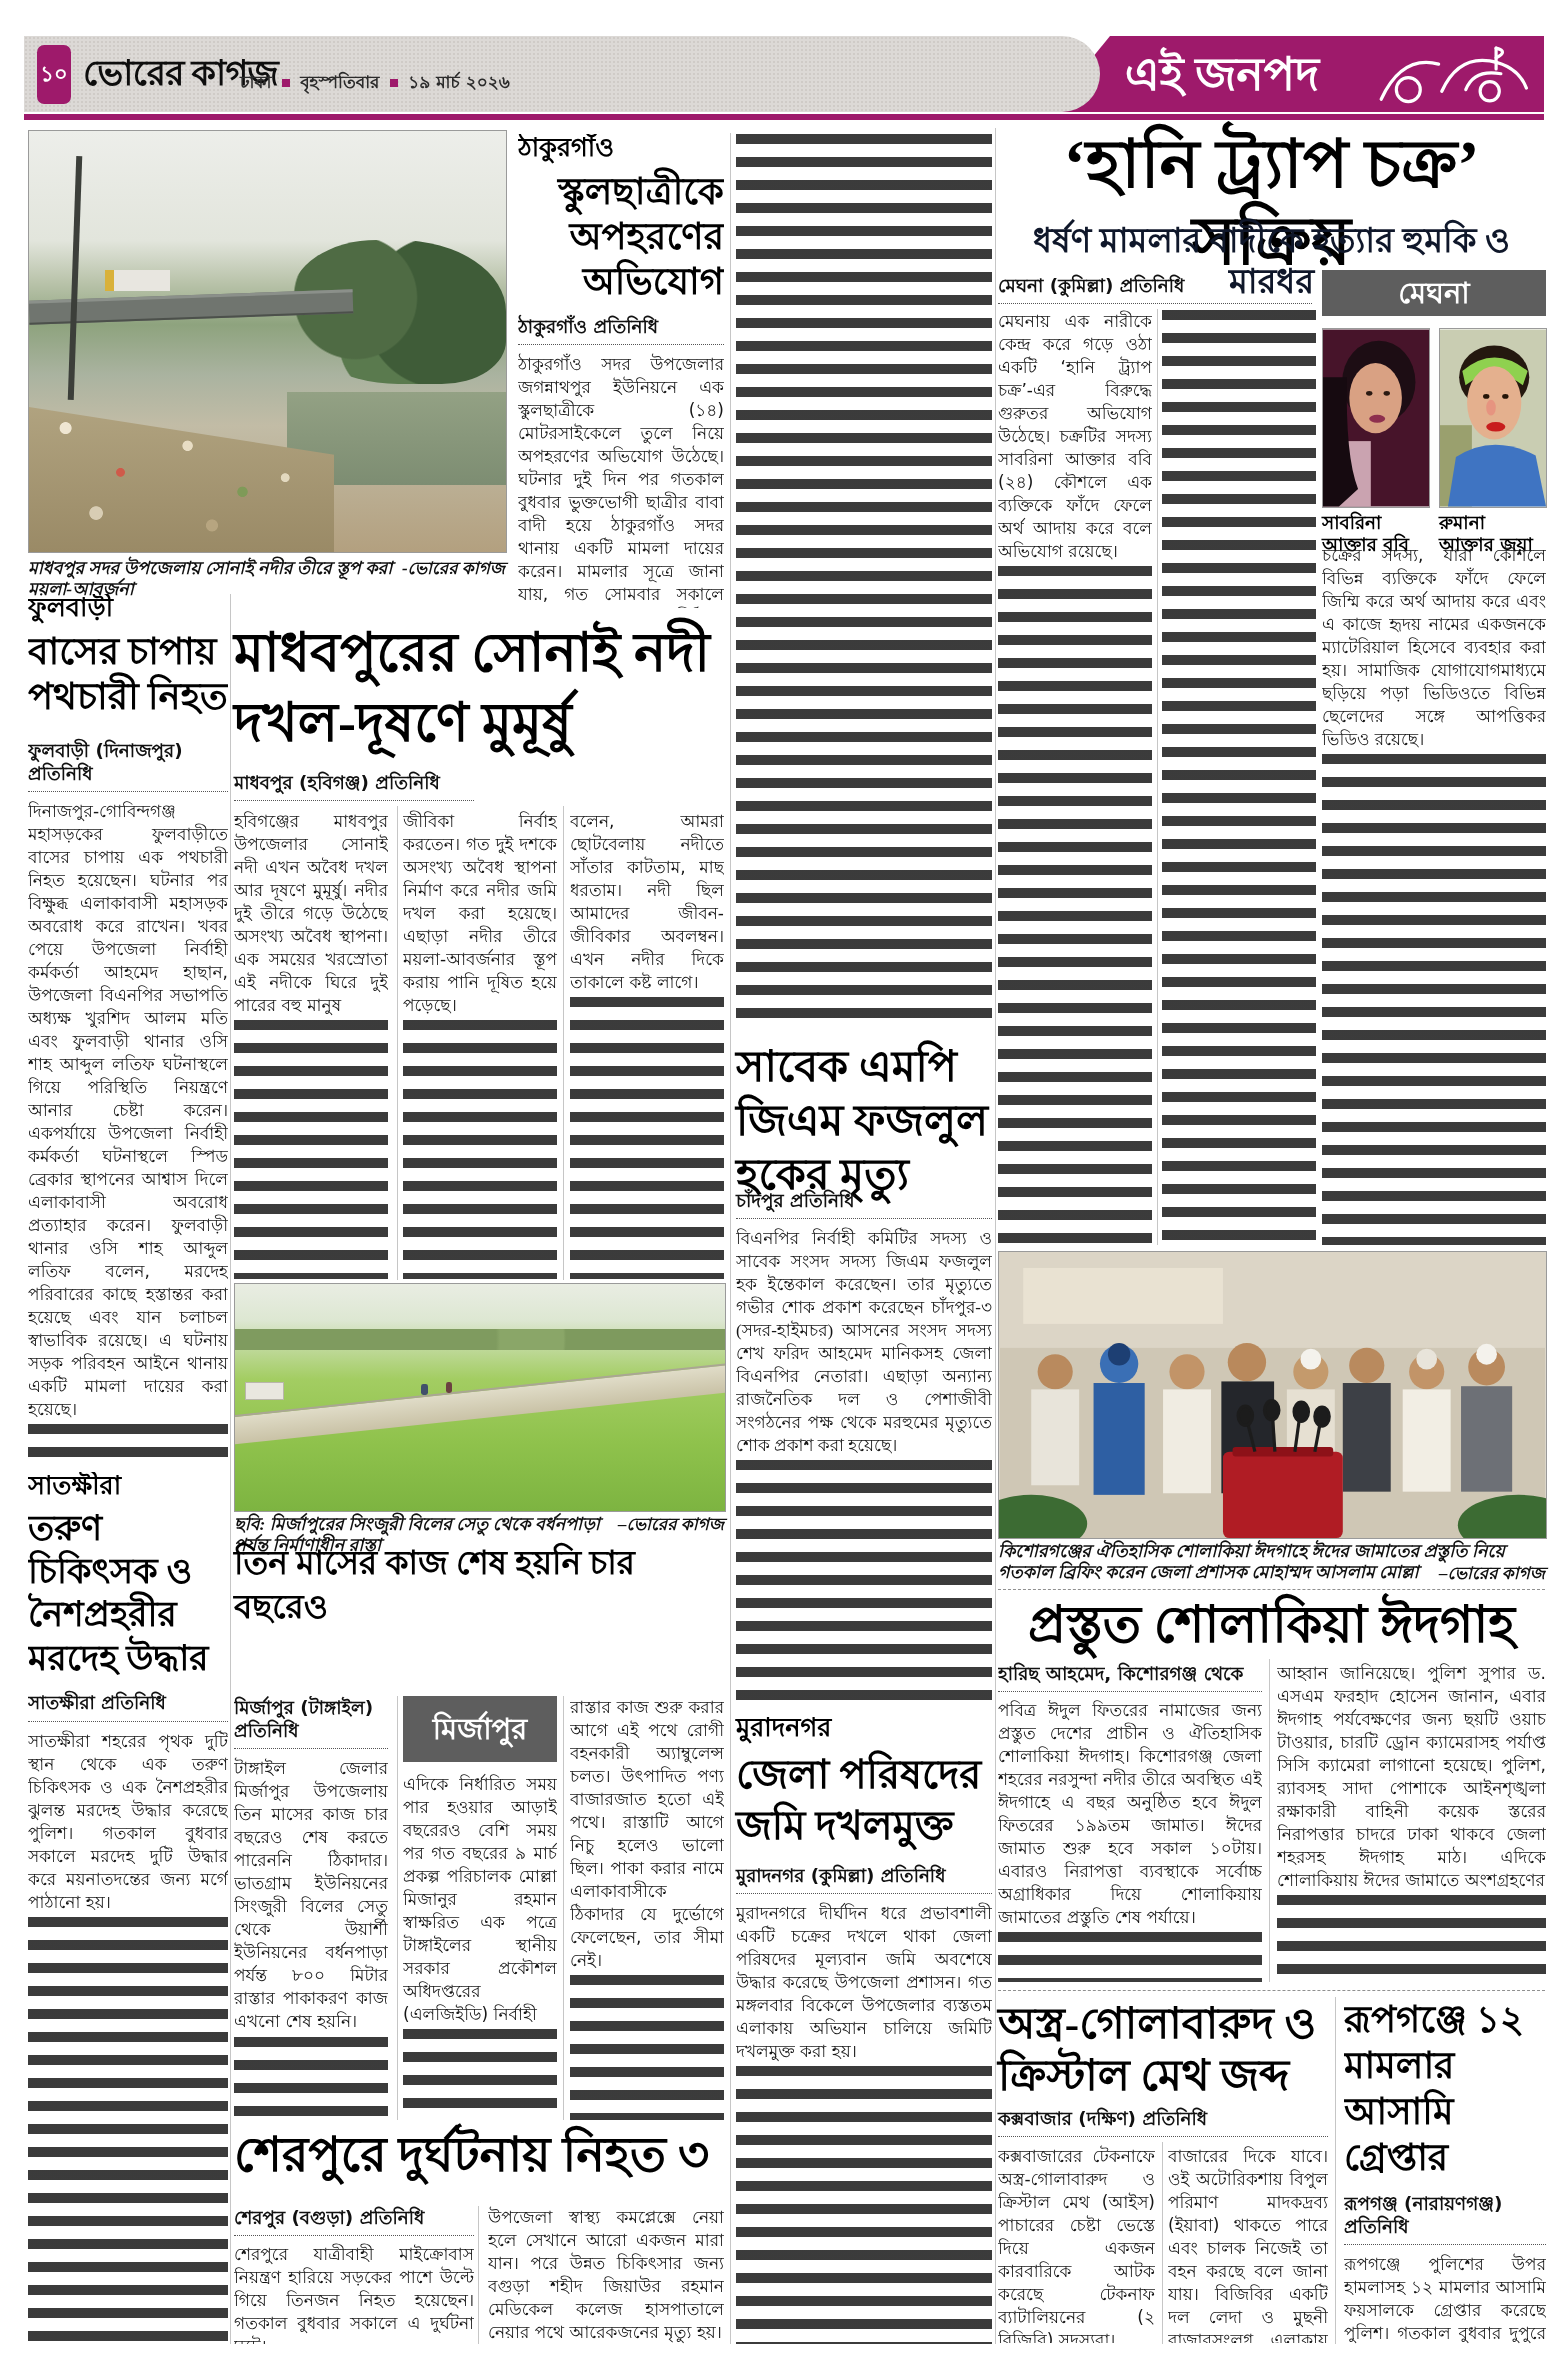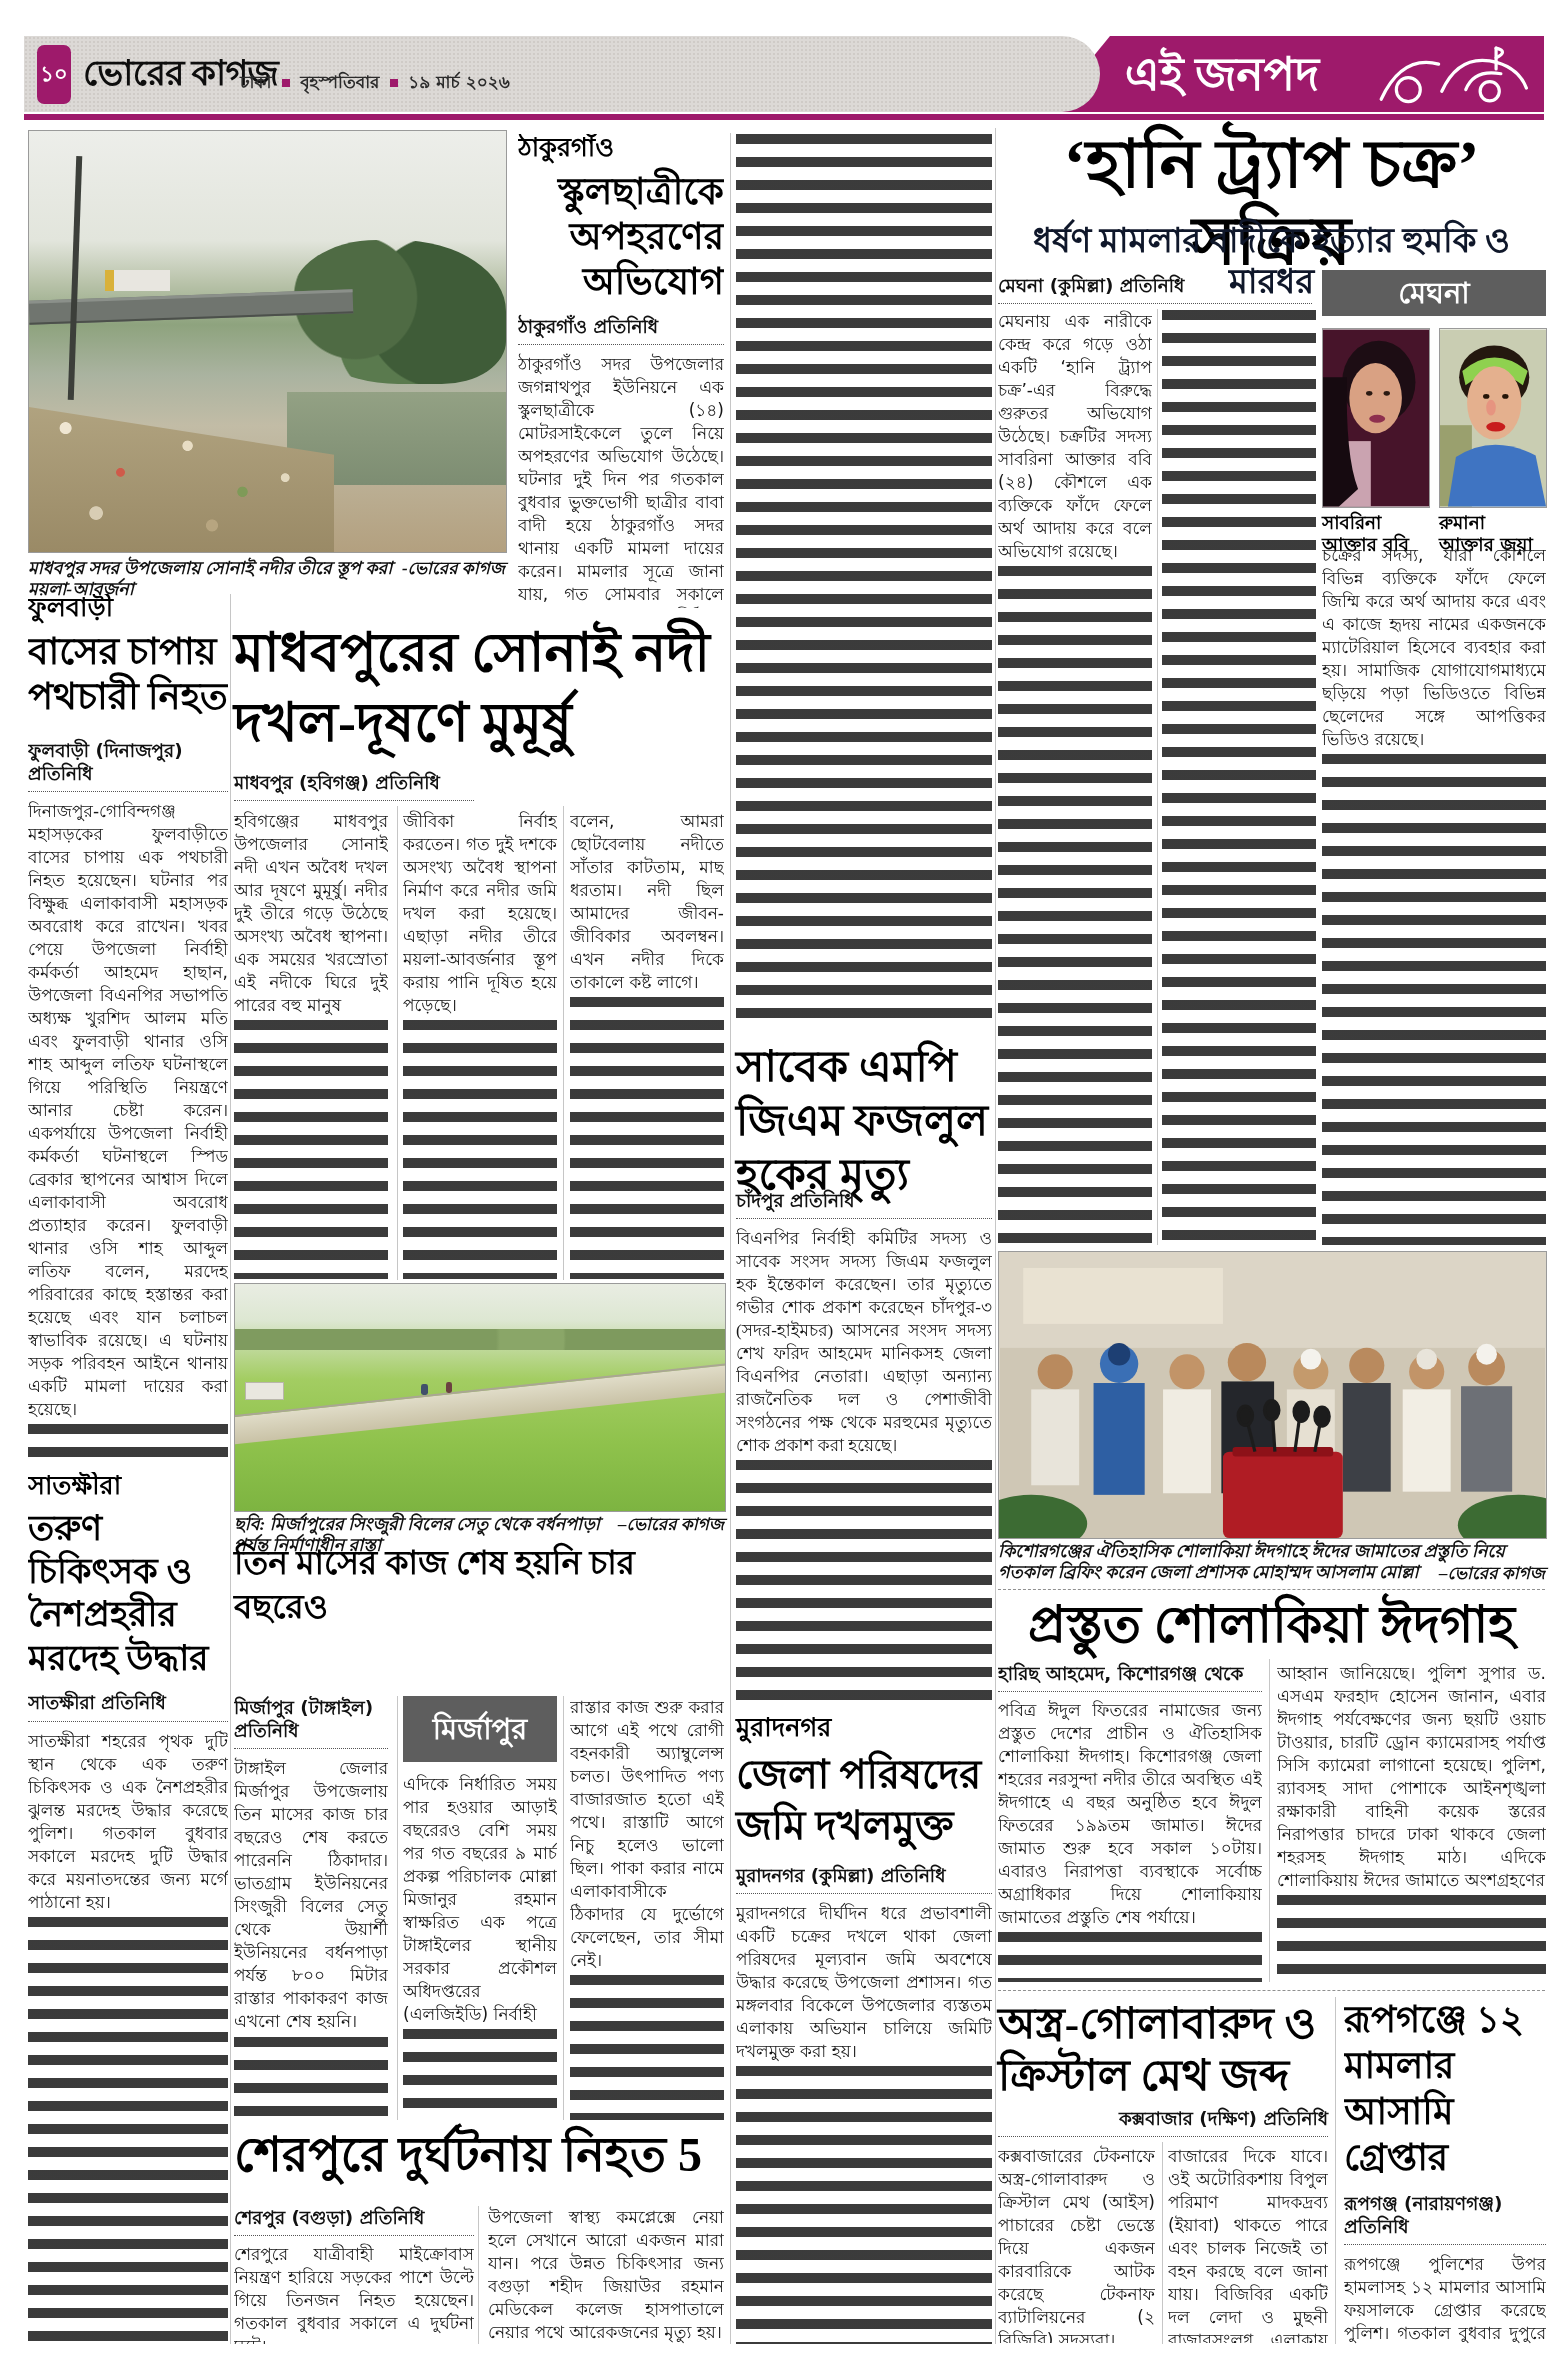--- a/index.html
+++ b/index.html
@@ -178,21 +178,21 @@
   <div class="abs col" style="left:403px;top:1696px;width:154px;height:424px;">
     <div class="loc-box" style="height:66px;margin-bottom:11.2px;flex:0 0 auto;">মির্জাপুর</div>
     <p class="bt">এদিকে নির্ধারিত সময় পার হওয়ার আড়াই বছরেরও বেশি সময় পর গত বছরের ৯ মার্চ প্রকল্প পরিচালক মোল্লা মিজানুর রহমান স্বাক্ষরিত এক পত্রে টাঙ্গাইলের স্থানীয় সরকার প্রকৌশল অধিদপ্তরের (এলজিইডি) নির্বাহী</p>
     <div class="greek"></div>
   </div>
   <div class="abs col" style="left:570px;top:1696px;width:154px;height:424px;">
     <p class="bt">রাস্তার কাজ শুরু করার আগে এই পথে রোগী বহনকারী অ্যাম্বুলেন্স চলত। উৎপাদিত পণ্য বাজারজাত হতো এই পথে। রাস্তাটি আগে নিচু হলেও ভালো ছিল। পাকা করার নামে এলাকাবাসীকে ঠিকাদার যে দুর্ভোগে ফেলেছেন, তার সীমা নেই।</p>
     <div class="greek"></div>
   </div>
 
-  <div class="abs h" style="left:234px;top:2126px;width:490px;font-size:48px;line-height:1.2;">শেরপুরে দুর্ঘটনায় নিহত 5</div>
+  <div class="abs h" style="left:234px;top:2126px;width:490px;font-size:48px;line-height:1.2;">শেরপুরে দুর্ঘটনায় নিহত ৩</div>
   <div class="abs col" style="left:234px;top:2206px;width:240px;height:138px;">
     <div class="byline">শেরপুর (বগুড়া) প্রতিনিধি</div>
     <p class="bt" style="margin-top:6.4px;">শেরপুরে যাত্রীবাহী মাইক্রোবাস নিয়ন্ত্রণ হারিয়ে সড়কের পাশে উল্টে গিয়ে তিনজন নিহত হয়েছেন। গতকাল বুধবার সকালে এ দুর্ঘটনা ঘটে।</p>
     <div class="greek"></div>
   </div>
   <div class="abs col" style="left:488px;top:2206px;width:236px;height:138px;">
     <p class="bt">উপজেলা স্বাস্থ্য কমপ্লেক্সে নেয়া হলে সেখানে আরো একজন মারা যান। পরে উন্নত চিকিৎসার জন্য বগুড়া শহীদ জিয়াউর রহমান মেডিকেল কলেজ হাসপাতালে নেয়ার পথে আরেকজনের মৃত্যু হয়।</p>
     <div class="greek"></div>
   </div>
 
@@ -320,21 +320,21 @@
     <div class="greek"></div>
   </div>
   <div class="abs col" style="left:1277px;top:1662px;width:269px;height:320px;">
     <p class="bt">আহ্বান জানিয়েছে। পুলিশ সুপার ড. এসএম ফরহাদ হোসেন জানান, এবার ঈদগাহ পর্যবেক্ষণের জন্য ছয়টি ওয়াচ টাওয়ার, চারটি ড্রোন ক্যামেরাসহ পর্যাপ্ত সিসি ক্যামেরা লাগানো হয়েছে। পুলিশ, র‌্যাবসহ সাদা পোশাকে আইনশৃঙ্খলা রক্ষাকারী বাহিনী কয়েক স্তরের নিরাপত্তার চাদরে ঢাকা থাকবে জেলা শহরসহ ঈদগাহ মাঠ। এদিকে শোলাকিয়ায় ঈদের জামাতে অংশগ্রহণের</p>
     <div class="greek"></div>
   </div>
 
   <div class="hr-dash" style="left:998px;top:1990px;width:547px;"></div>
 
   <div class="abs h" style="left:998px;top:1998px;width:330px;font-size:43px;line-height:1.22;">অস্ত্র-গোলাবারুদ ও ক্রিস্টাল মেথ জব্দ</div>
-  <div class="abs byline" style="left:998px;top:2107px;width:330px;text-align:right;">কক্সবাজার (দক্ষিণ) প্রতিনিধি</div>
+  <div class="abs byline" style="left:998px;top:2107px;width:330px;">কক্সবাজার (দক্ষিণ) প্রতিনিধি</div>
   <div class="abs col" style="left:998px;top:2145px;width:157px;height:198px;">
     <p class="bt">কক্সবাজারের টেকনাফে অস্ত্র-গোলাবারুদ ও ক্রিস্টাল মেথ (আইস) পাচারের চেষ্টা ভেস্তে দিয়ে একজন কারবারিকে আটক করেছে টেকনাফ ব্যাটালিয়নের (২ বিজিবি) সদস্যরা।</p>
     <div class="greek"></div>
   </div>
   <div class="abs col" style="left:1168px;top:2145px;width:160px;height:198px;">
     <p class="bt">বাজারের দিকে যাবে। ওই অটোরিকশায় বিপুল পরিমাণ মাদকদ্রব্য (ইয়াবা) থাকতে পারে এবং চালক নিজেই তা বহন করছে বলে জানা যায়। বিজিবির একটি দল লেদা ও মুছনী বাজারসংলগ্ন এলাকায় কৌশলগত অবস্থান নেয়।</p>
     <div class="greek"></div>
   </div>
 
   <div class="abs col" style="left:1344px;top:1997px;width:202px;height:347px;">

